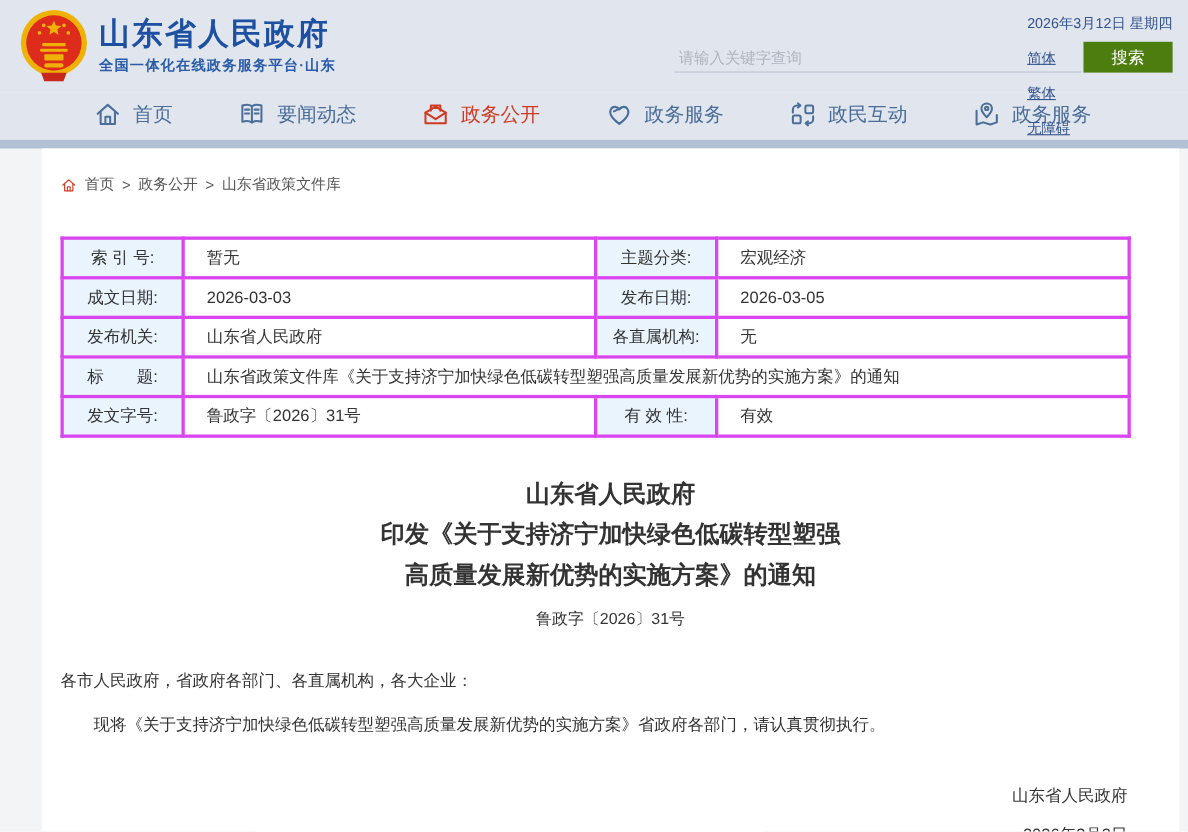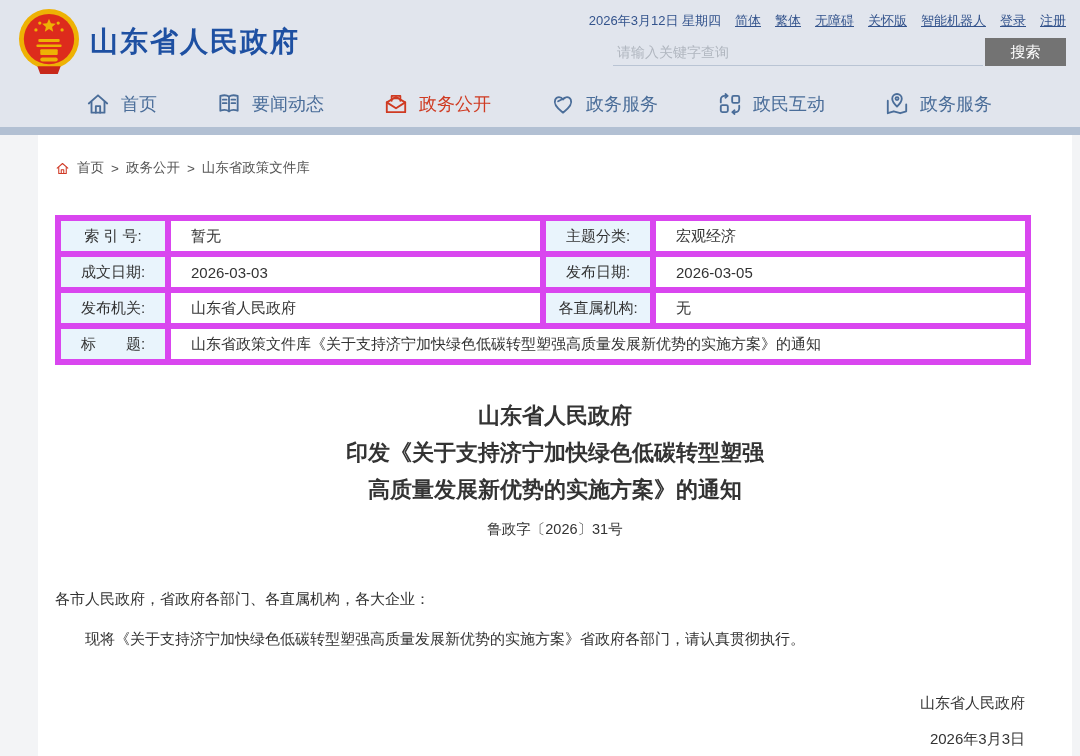--- a/index.html
+++ b/index.html
@@ -13,32 +13,32 @@
   
   .site-header {
     height:84px; background:#e1e5ed; position:relative; width:100%;
   }
   .logo-wrap { position:absolute; left:18px; top:7px; display:flex; align-items:center; gap:10px; cursor:pointer; }
   .emblem { width:62px; height:70px; }
   .site-title { font-size:28px; font-weight:700; color:#1e50a2; letter-spacing:2px; line-height:32px; }
   .site-subtitle { font-size:13px; font-weight:700; color:#2a5caa; letter-spacing:1px; margin-top:4px; }
   .utility-row {
     position:absolute; top:12px; right:14px; font-size:13px; color:#33538c;
-    display:flex; gap:14px; white-space:nowrap;
+    display:flex; gap:14px; white-space:nowrap;flex-direction:column;
   }
   .utility-row .u-link { cursor:pointer;text-decoration:underline; }
   .search-row { position:absolute; top:38px; right:14px; display:flex; align-items:center; }
   .search-input {
     width:370px; height:28px; border:none; border-bottom:1px solid #b9c4d4;
     background:transparent; font-size:14px; color:#333; outline:none; padding:0 4px;
     font-family:"Liberation Sans","DejaVu Sans",sans-serif;
   }
   .search-input::placeholder { color:#b0b6bf; }
   .search-btn {
-    width:81px; height:28px; background:#737373; color:#fff; border:none;
+    width:81px; height:28px; background:#4d7c0f; color:#fff; border:none;
     font-size:15px; cursor:pointer; margin-left:2px;
     font-family:"Liberation Sans","DejaVu Sans",sans-serif;
   }
   
   .main-nav {
     height:43px; background:#e1e5ed; display:flex; align-items:center;
     justify-content:space-between; padding:0 88px 4px 85px;
   }
   .nav-item { display:flex; align-items:center; gap:10px; color:#4a6d99; font-size:18px; cursor:pointer; }
   .nav-item svg { width:26px; height:26px; stroke:currentColor; fill:none; stroke-width:1.7; stroke-linecap:round; stroke-linejoin:round; }
@@ -53,31 +53,31 @@
     display:flex; align-items:center; gap:7px;
   }
   .breadcrumb svg { width:15px; height:15px; stroke:#d03a26; fill:none; stroke-width:1.7; stroke-linecap:round; stroke-linejoin:round; }
   .crumb { cursor:pointer; }
   .crumb-sep { color:#555; }
   
   .meta-table {
     border-collapse:collapse; margin:38px 0 0 17px; width:970px; table-layout:fixed;
   }
   .meta-table td {
-    border:6px solid #d946ef; height:36px; font-size:15px; color:#333;
+    border:3px solid #d946ef; height:36px; font-size:15px; color:#333;
     padding:0 10px 0 20px; overflow:hidden; white-space:nowrap;
   }
   .meta-table td.lbl {
     background:#e9f4fc; text-align:center; padding:0 6px; width:110px;
   }
   .red-text { color:#e0402e; }
   
   .doc-title { margin-top:32px; text-align:center; font-size:22px; font-weight:700; color:#333; line-height:37px; }
   .doc-number { margin-top:12px; text-align:center; font-size:14.5px; color:#333; }
-  .doc-body { margin:48px 47px 0 17px; font-size:15px; color:#333; line-height:24px; }
+  .doc-body { margin:36px 47px 0 17px; font-size:15px; color:#333; line-height:24px; }
   .doc-body p.salutation { text-indent:0; }
   .doc-body p.indent { text-indent:2em; margin-top:16px; }
   .signature { margin:34px 47px 0 0; text-align:right; font-size:15px; line-height:36px; color:#333; }
 </style>
 </head>
 <body>
 
 <div class="site-header">
   <div class="logo-wrap">
     <svg class="emblem" viewBox="0 0 64 72">
@@ -89,20 +89,21 @@
       <circle cx="18.5" cy="23.5" r="1.7" fill="#eeb204"></circle>
       <circle cx="45.5" cy="23.5" r="1.7" fill="#eeb204"></circle>
       <rect x="21" y="33" width="22" height="3" rx="1" fill="#eeb204"></rect>
       <rect x="19" y="38.5" width="26" height="2.6" rx="1" fill="#eeb204"></rect>
       <rect x="23" y="43.5" width="18" height="6" rx="1" fill="#eeb204"></rect>
       <rect x="23" y="52" width="18" height="4" rx="2" fill="#eeb204"></rect>
       <path d="M20 61 h24 l-3 8 h-18 Z" fill="#c8281a"></path>
     </svg>
     <div>
       <div class="site-title">山东省人民政府</div>
+      <div class="site-subtitle">全国一体化在线政务服务平台·山东</div>
     </div>
   </div>
 
   <div class="utility-row">
     <span>2026年3月12日 星期四</span>
     <span class="u-link">简体</span>
     <span class="u-link">繁体</span>
     <span class="u-link">无障碍</span>
     <span class="u-link">关怀版</span>
     <span class="u-link">智能机器人</span>
@@ -209,20 +210,26 @@
     <tr>
       <td class="lbl">发布机关:</td>
       <td>山东省人民政府</td>
       <td class="lbl">各直属机构:</td>
       <td>无</td>
     </tr>
     <tr>
       <td class="lbl">标　　题:</td>
       <td colspan="3">山东省政策文件库《关于支持济宁加快绿色低碳转型塑强高质量发展新优势的实施方案》的通知</td>
     </tr>
+    <tr>
+      <td class="lbl">发文字号:</td>
+      <td>鲁政字〔2026〕31号</td>
+      <td class="lbl">有 效 性:</td>
+      <td class="red-text">有效</td>
+    </tr>
   </tbody>
     </table>
 
   <div class="doc-title">
     <div>山东省人民政府</div>
     <div>印发《关于支持济宁加快绿色低碳转型塑强</div>
     <div>高质量发展新优势的实施方案》的通知</div>
   </div>
   <div class="doc-number">鲁政字〔2026〕31号</div>
 

